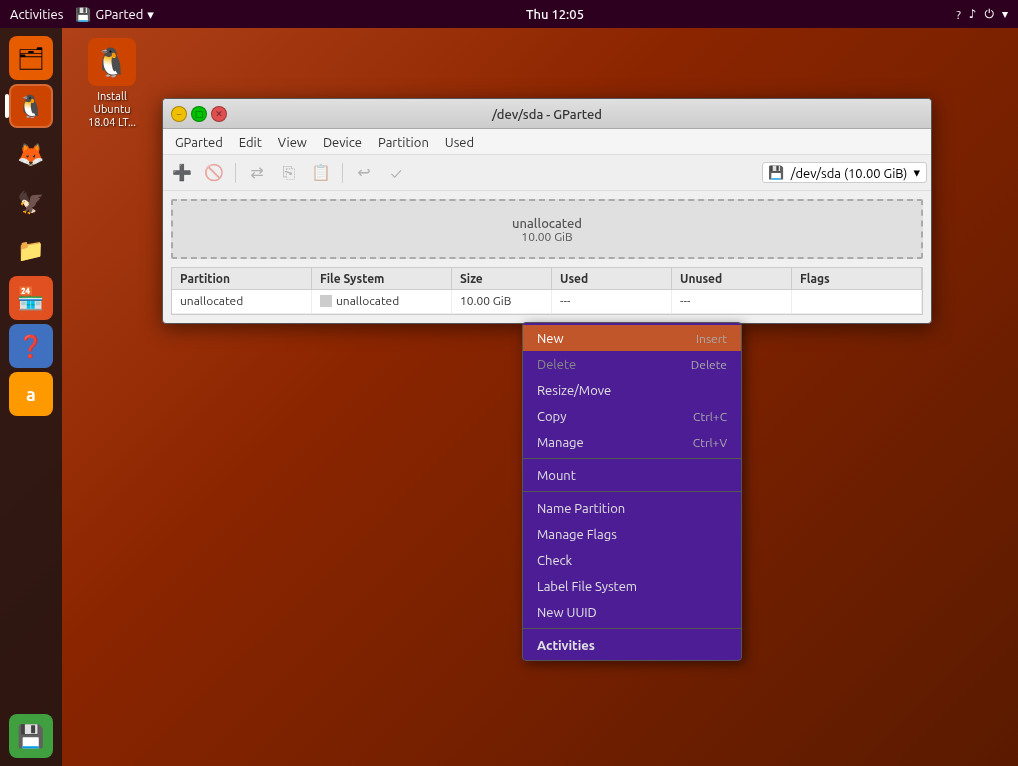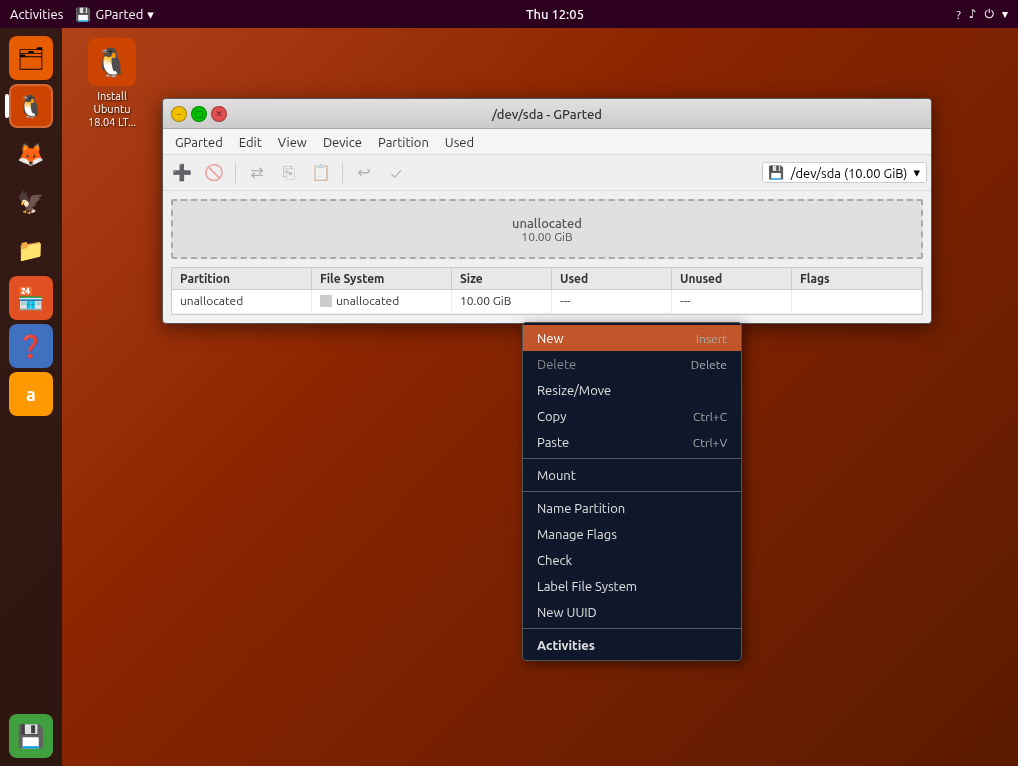--- a/index.html
+++ b/index.html
@@ -306,21 +306,21 @@
       font-size: 12px;
       color: #555;
     }
 
     
     .context-menu {
       position: absolute;
       top: 294px;
       left: 460px;
       width: 220px;
-      background: #0f172a;
+      background: #4c1d95;
       border: 1px solid #555;
       border-radius: 4px;
       box-shadow: 3px 3px 12px rgba(0,0,0,0.5);
       z-index: 200;
       padding: 2px 0;
     }
     .ctx-item {
       display: flex;
       align-items: center;
       justify-content: space-between;
@@ -479,21 +479,21 @@
       <span class="ctx-shortcut">Delete</span>
     </div>
     <div class="ctx-item">
       <span>Resize/Move</span>
     </div>
     <div class="ctx-item">
       <span>Copy</span>
       <span class="ctx-shortcut">Ctrl+C</span>
     </div>
     <div class="ctx-item">
-      <span>Paste</span>
+      <span>Manage</span>
       <span class="ctx-shortcut">Ctrl+V</span>
     </div>
     <div class="ctx-separator"></div>
     <div class="ctx-item">
       <span>Mount</span>
     </div>
     <div class="ctx-separator"></div>
     <div class="ctx-item">
       <span>Name Partition</span>
     </div>

